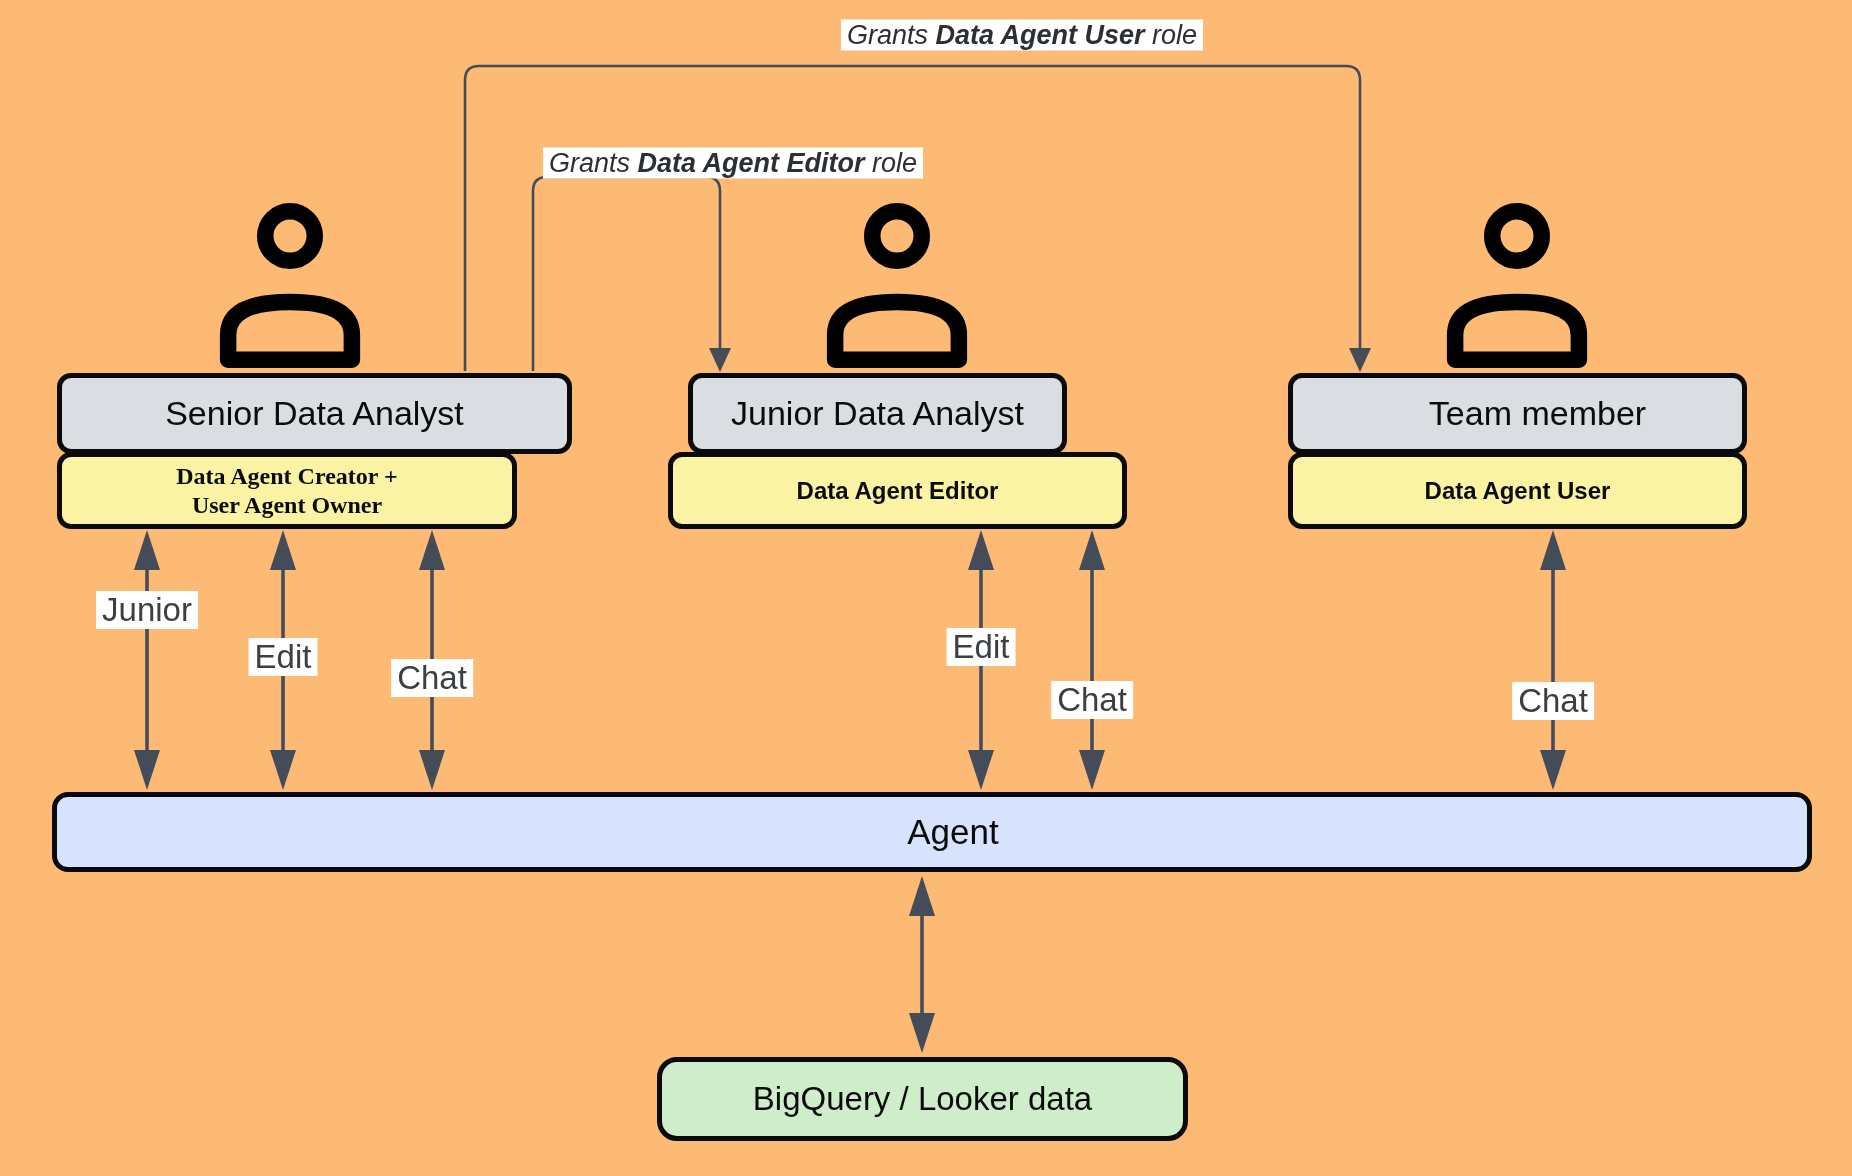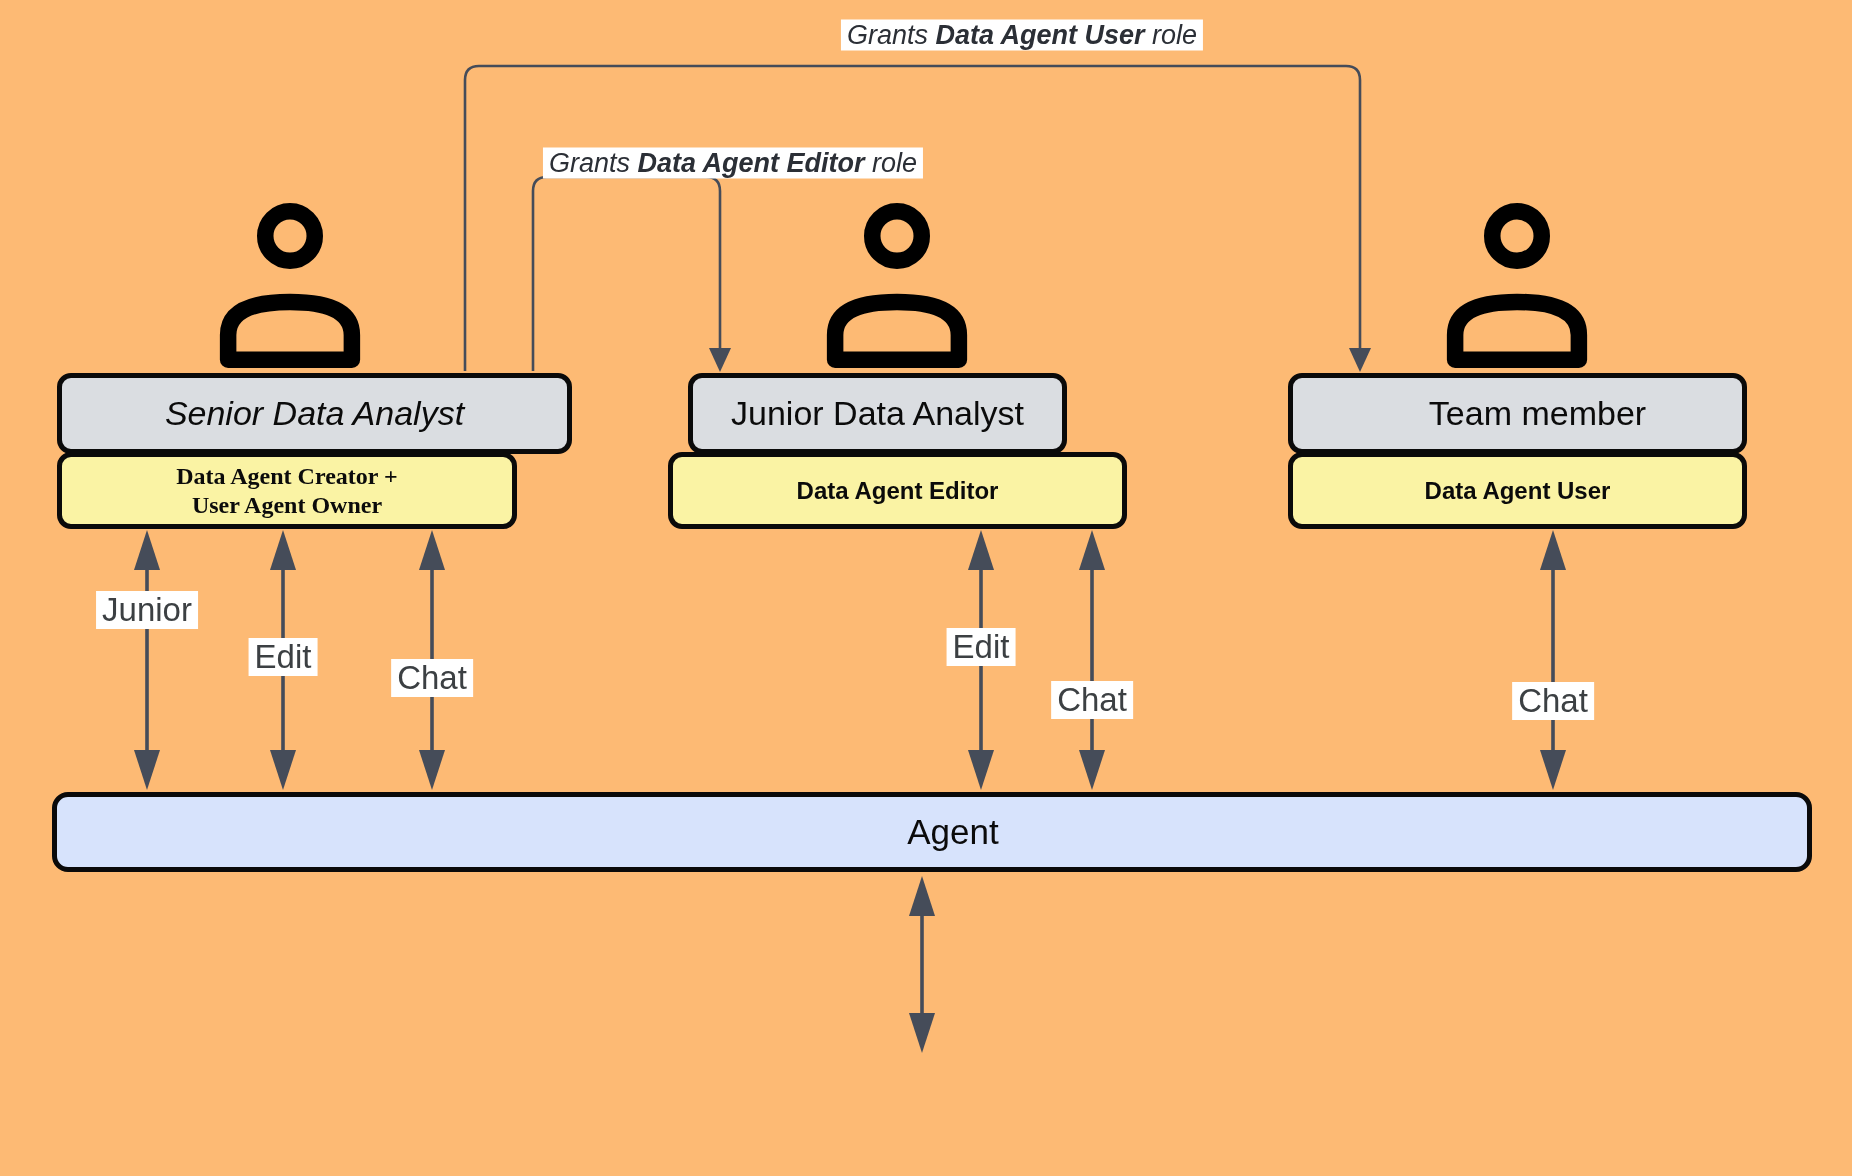--- a/index.html
+++ b/index.html
@@ -119,21 +119,21 @@
         <path class="stroke" stroke-linejoin="round" d="M10 152 V128 C10 103 37 96 70 96 C103 96 130 103 130 128 V152 Z"></path>
       </svg>
   </div>
   <div class="person" style="left:1442px;top:203px;">
     <svg viewBox="0 0 140 160">
         <circle class="stroke" cx="70" cy="32" r="24"></circle>
         <path class="stroke" stroke-linejoin="round" d="M10 152 V128 C10 103 37 96 70 96 C103 96 130 103 130 128 V152 Z"></path>
       </svg>
   </div>
 
-  <div class="box gray" style="left:57px;width:515px;font-style:italic;">
+  <div class="box gray" style="left:57px;width:515px;">
     <span>Senior Data Analyst</span>
   </div>
   <div class="box gray" style="left:668px;width:379px;margin-left:20px;">
     <span>Junior Data Analyst</span>
   </div>
   <div class="box gray" style="left:1288px;width:459px;padding-left:40px;">
     <span>Team member</span>
   </div>
 
   <div class="box yellow" style="left:57px;width:460px;font-family:Liberation Serif, serif;">
@@ -151,14 +151,17 @@
   <div class="action-label" style="left:283px;top:657px;">Edit</div>
   <div class="action-label" style="left:432px;top:678px;">Chat</div>
   <div class="action-label" style="left:981px;top:647px;">Edit</div>
   <div class="action-label" style="left:1092px;top:700px;">Chat</div>
   <div class="action-label" style="left:1553px;top:701px;">Chat</div>
 
   <div class="box blue">
     <span>Agent</span>
   </div>
 
+  <div class="box green">
+    <span>BigQuery / Looker data</span>
+  </div>
 
 </div>
 
 </body></html>

